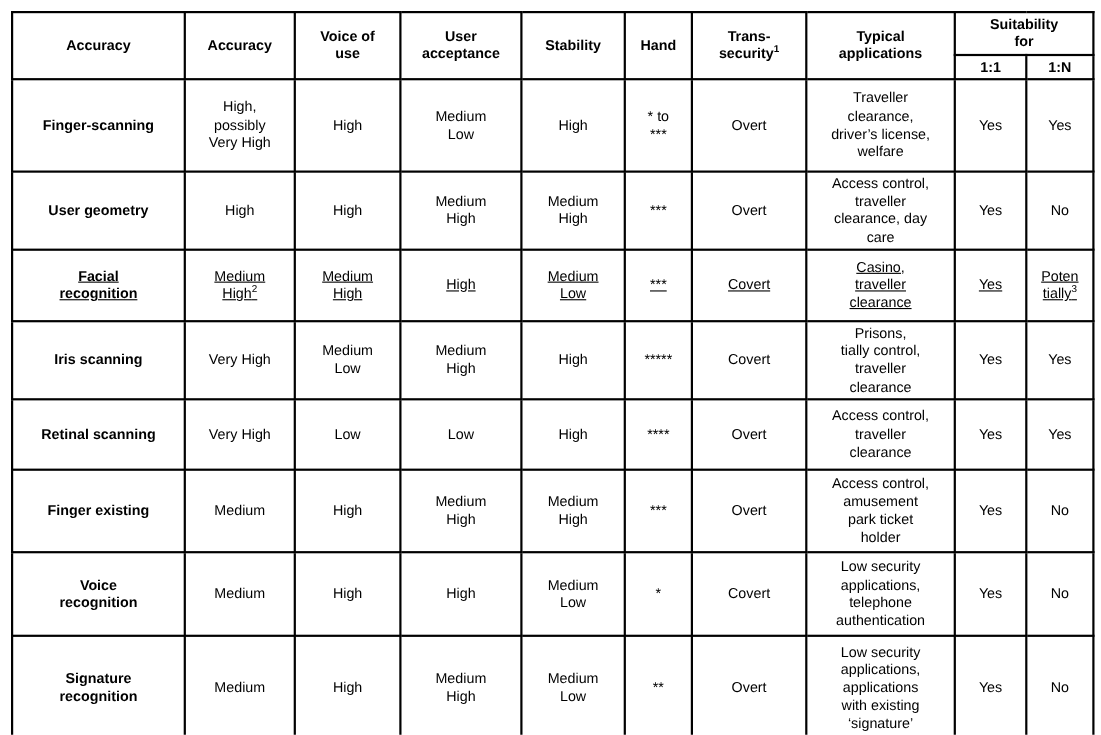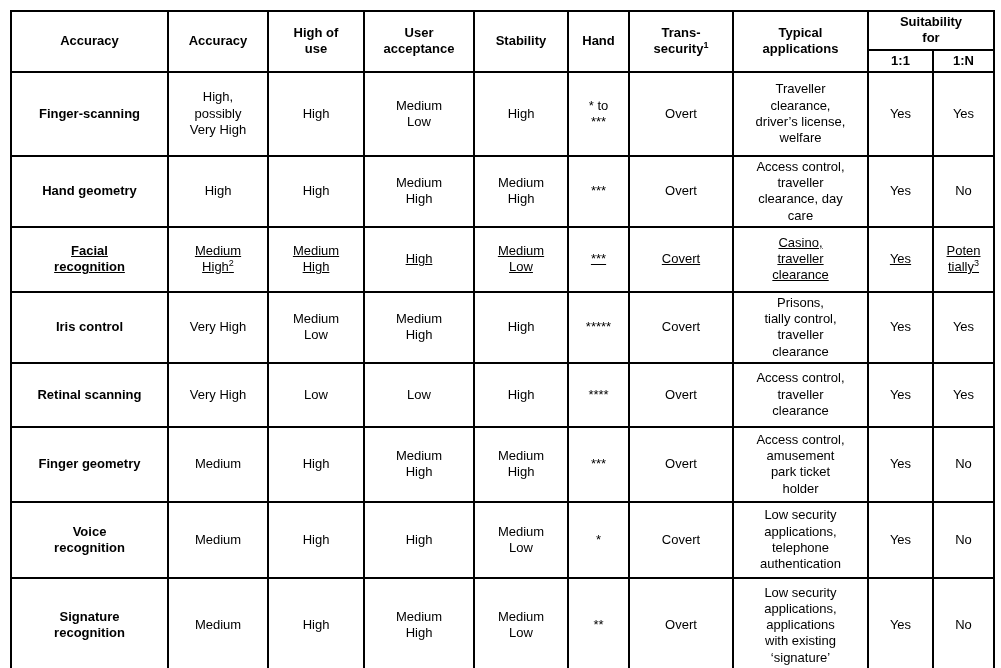--- a/index.html
+++ b/index.html
@@ -74,21 +74,21 @@
       <col style="width:61px">
       <col style="width:104px">
       <col style="width:135px">
       <col style="width:65px">
       <col style="width:61px">
     </colgroup>
     <thead>
       <tr class="hdr-main">
         <th rowspan="2"><span>Accuracy</span></th>
         <th rowspan="2"><span>Accuracy</span></th>
-        <th rowspan="2"><span>High of
+        <th rowspan="2"><span>Voice of
 use</span></th>
         <th rowspan="2"><span>User
 acceptance</span></th>
         <th rowspan="2"><span>Stability</span></th>
         <th rowspan="2"><span>Hand</span></th>
         <th rowspan="2"><span>Trans-
 security</span><sup>1</sup></th>
         <th rowspan="2"><span>Typical
 applications</span></th>
         <th colspan="2"><span>Suitability
@@ -113,21 +113,21 @@
 ***</span></td>
         <td><span>Overt</span></td>
         <td><span>Traveller
 clearance,
 driver’s license,
 welfare</span></td>
         <td><span>Yes</span></td>
         <td><span>Yes</span></td>
       </tr>
       <tr class="row-2">
-        <td class="cell-left"><span>Hand geometry</span></td>
+        <td class="cell-left"><span>User geometry</span></td>
         <td><span>High</span></td>
         <td><span>High</span></td>
         <td><span>Medium
 High</span></td>
         <td><span>Medium
 High</span></td>
         <td><span>***</span></td>
         <td><span>Overt</span></td>
         <td><span>Access control,
 traveller
@@ -149,21 +149,21 @@
         <td><span>***</span></td>
         <td><span>Covert</span></td>
         <td><span>Casino,
 traveller
 clearance</span></td>
         <td><span>Yes</span></td>
         <td><span>Poten
 tially</span><sup>3</sup></td>
       </tr>
       <tr class="row-4">
-        <td class="cell-left"><span>Iris control</span></td>
+        <td class="cell-left"><span>Iris scanning</span></td>
         <td><span>Very High</span></td>
         <td><span>Medium
 Low</span></td>
         <td><span>Medium
 High</span></td>
         <td><span>High</span></td>
         <td><span>*****</span></td>
         <td><span>Covert</span></td>
         <td><span>Prisons,
 tially control,
@@ -180,21 +180,21 @@
         <td><span>High</span></td>
         <td><span>****</span></td>
         <td><span>Overt</span></td>
         <td><span>Access control,
 traveller
 clearance</span></td>
         <td><span>Yes</span></td>
         <td><span>Yes</span></td>
       </tr>
       <tr class="row-6">
-        <td class="cell-left"><span>Finger geometry</span></td>
+        <td class="cell-left"><span>Finger existing</span></td>
         <td><span>Medium</span></td>
         <td><span>High</span></td>
         <td><span>Medium
 High</span></td>
         <td><span>Medium
 High</span></td>
         <td><span>***</span></td>
         <td><span>Overt</span></td>
         <td><span>Access control,
 amusement

